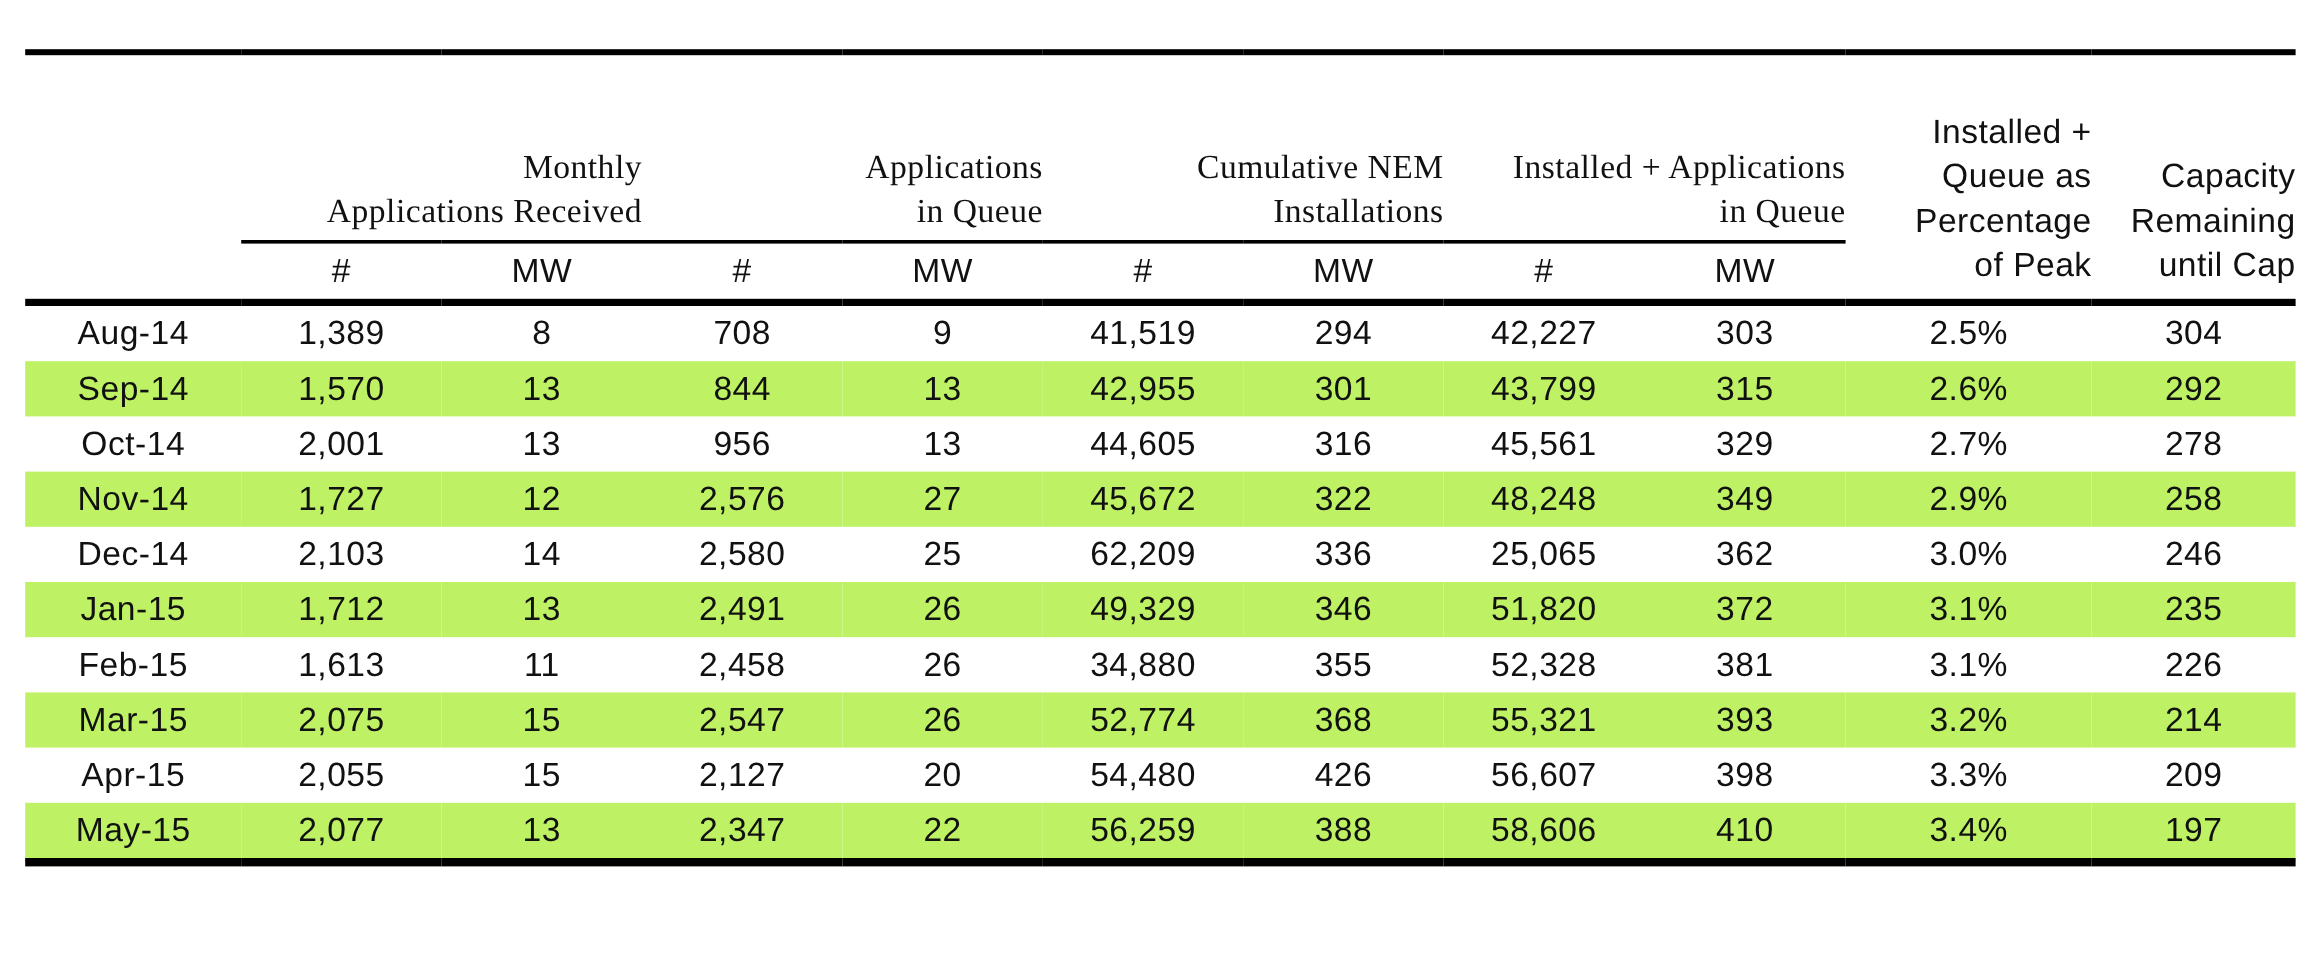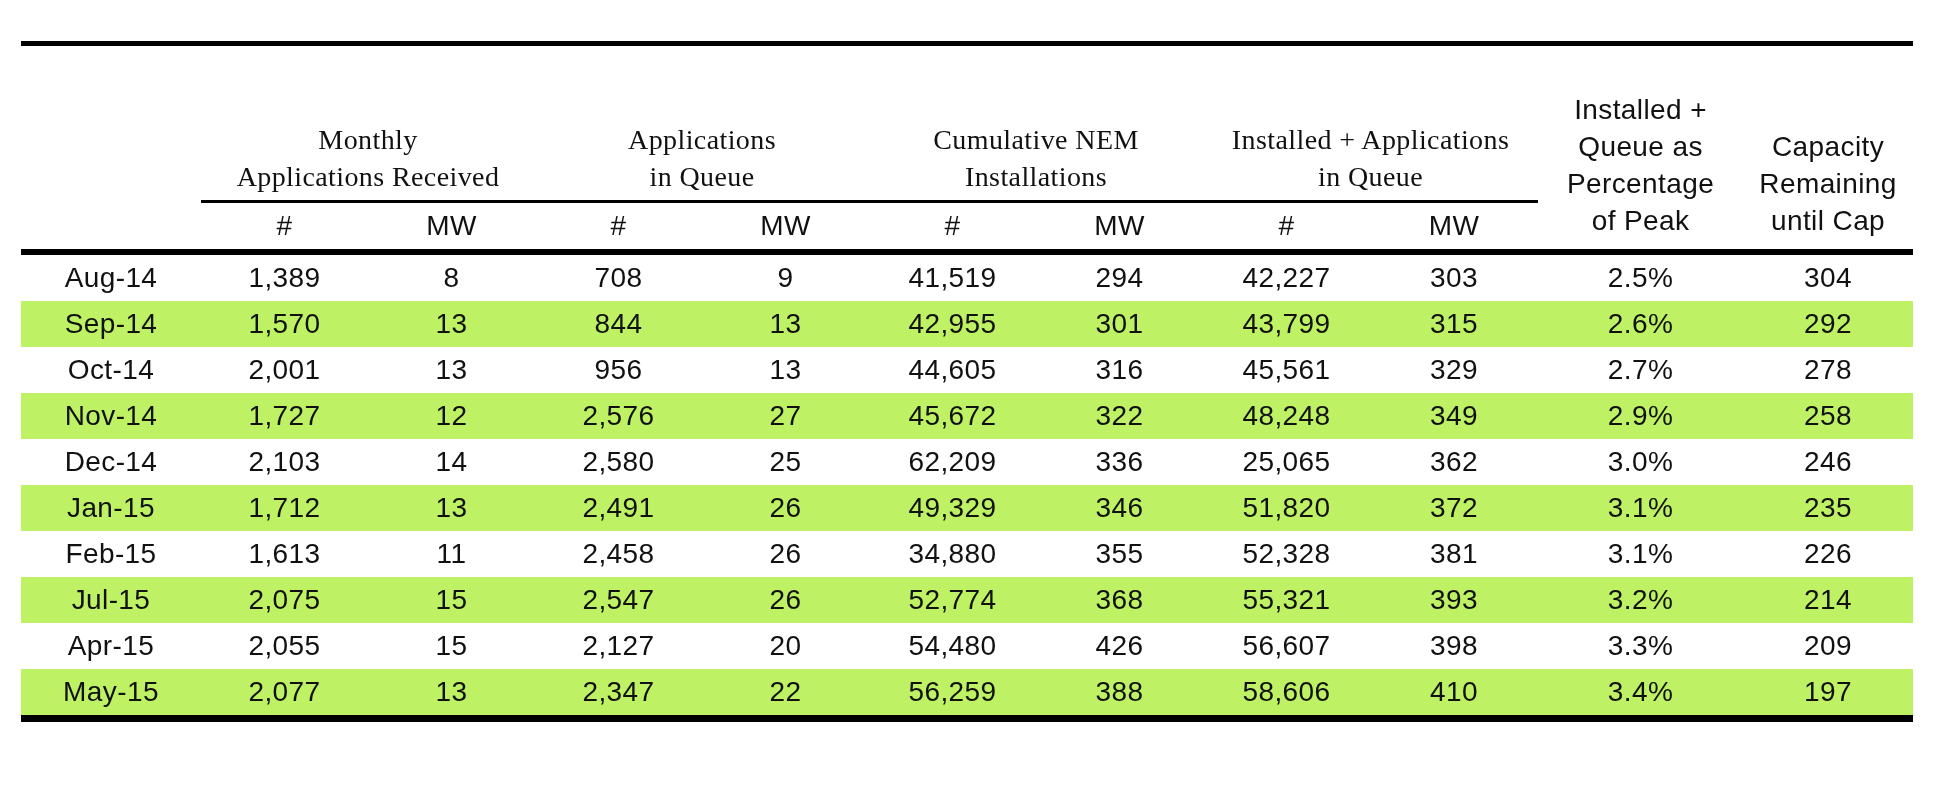--- a/index.html
+++ b/index.html
@@ -47,21 +47,21 @@
     font-size: 28px;
     line-height: 37px;
     border-bottom: 6px solid #000000;
   }
   tr.sub-row { height: 50px; }
   tr.sub-row th {
     border-bottom: 6px solid #000000;
     font-size: 28px;
     vertical-align: middle;
   }
-  .hline { display: block; }
+  .hline { display: block; text-align: right; }
   tbody td {
     font-size: 28px;
     height: 46px;
     vertical-align: middle;
   }
   tbody tr.stripe-on { background: #bef264; }
 </style>
 </head>
 <body>
 
@@ -210,21 +210,21 @@
       <td>2,458</td>
       <td>26</td>
       <td>34,880</td>
       <td>355</td>
       <td>52,328</td>
       <td>381</td>
       <td>3.1%</td>
       <td>226</td>
     </tr>
     <tr class="stripe-on">
-      <td>Jul-15</td>
+      <td>Mar-15</td>
       <td>2,075</td>
       <td>15</td>
       <td>2,547</td>
       <td>26</td>
       <td>52,774</td>
       <td>368</td>
       <td>55,321</td>
       <td>393</td>
       <td>3.2%</td>
       <td>214</td>

